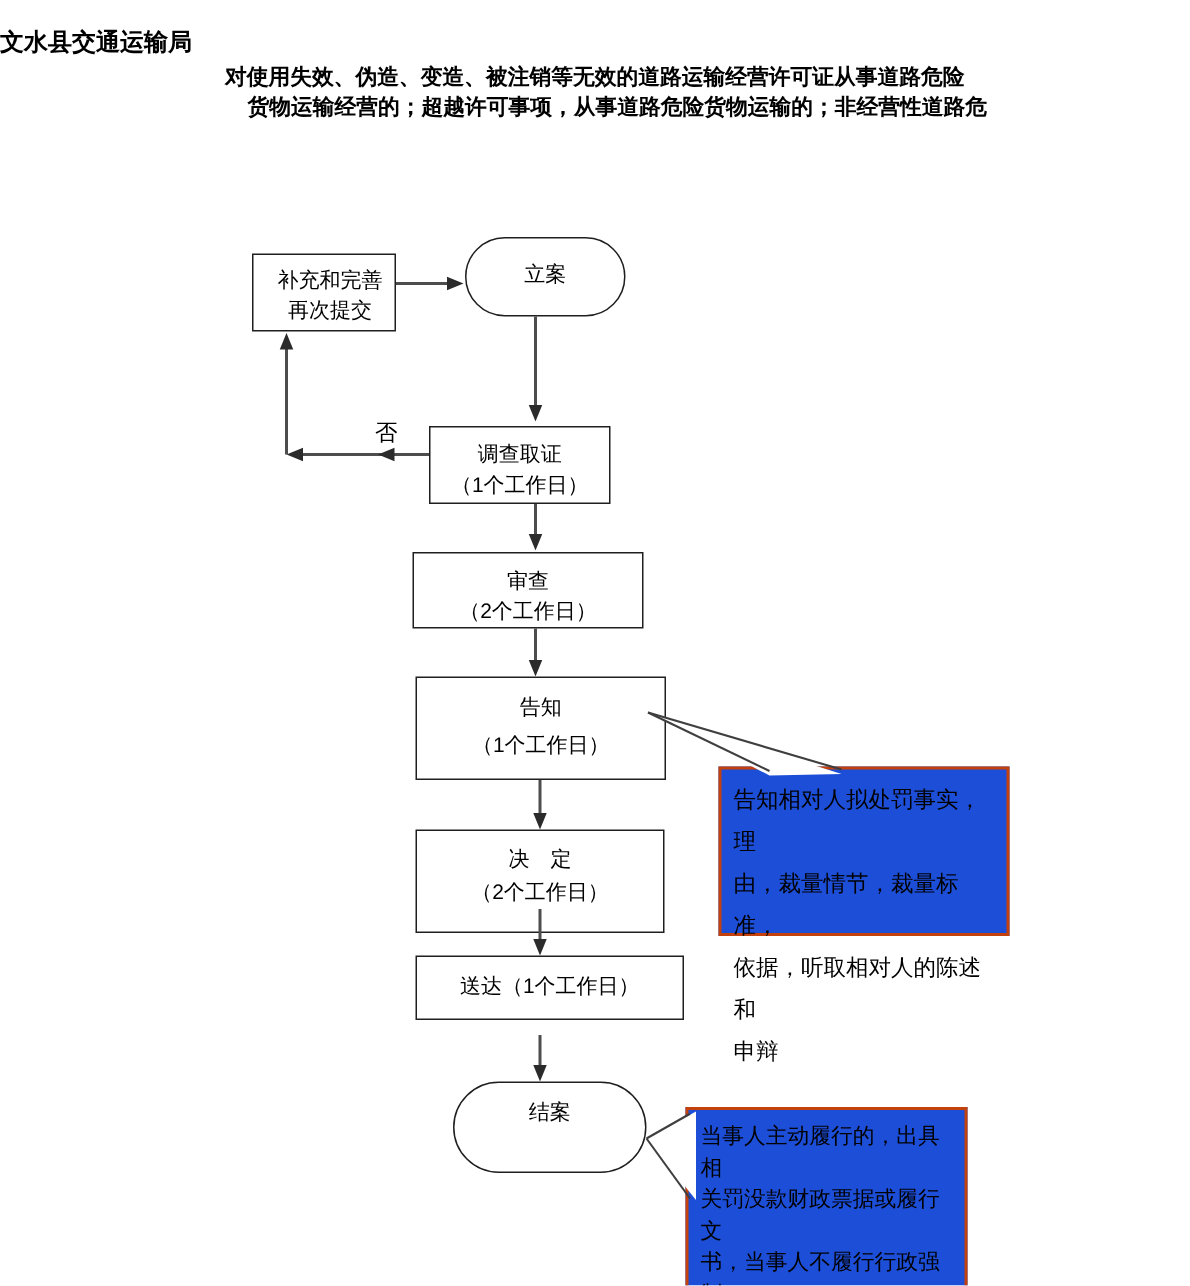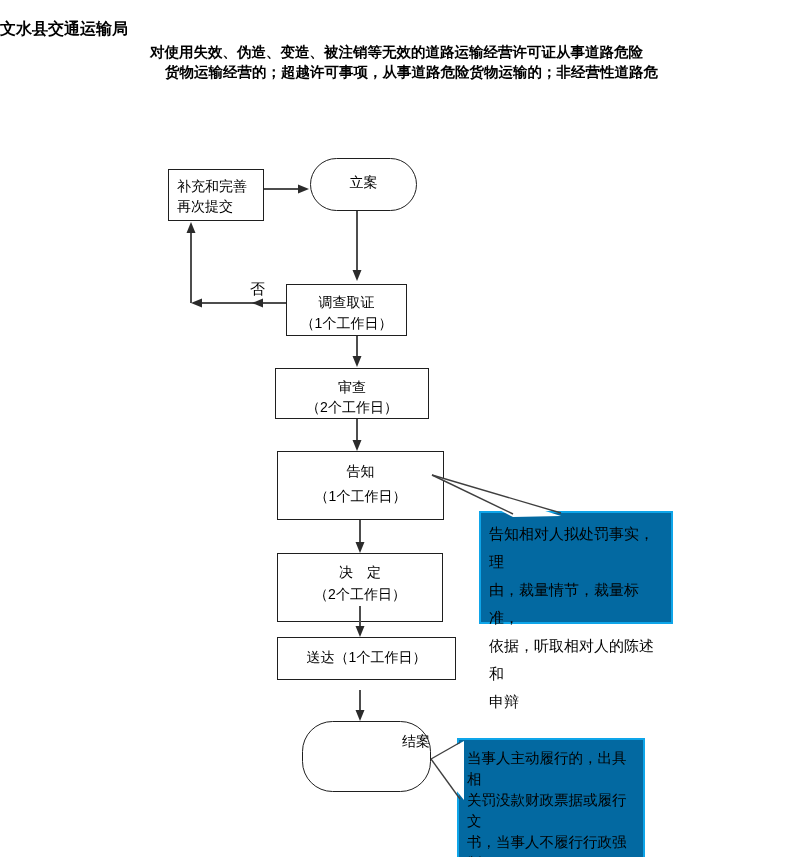--- a/index.html
+++ b/index.html
@@ -23,36 +23,36 @@
   .ts2{top:42px;} .ts3{top:62px;padding-left:15px;} .ts4{top:82px;}
   
   .node{
     position:absolute;box-sizing:border-box;
     border:1px solid #1f1f1f;background:#fff;
     font-size:14px;line-height:21px;
     white-space:pre-line;text-align:center;
     z-index:2;
   }
   .stadium{border-radius:28px;}
-  .n-supplement{left:168px;top:169px;width:96px;height:52px;text-align:left;padding:6px 0 0 8px;line-height:20px;}
+  .n-supplement{left:168px;top:169px;width:96px;height:52px;text-align:center;padding:6px 0 0 8px;line-height:20px;}
   .n-start{left:310px;top:158px;width:107px;height:53px;border-radius:26.5px;padding-top:13px;}
   .n-investigate{left:286px;top:284px;width:121px;height:52px;padding-top:7px;}
   .n-review{left:275px;top:368px;width:154px;height:51px;padding-top:8px;line-height:20px;}
   .n-inform{left:277px;top:451px;width:167px;height:69px;padding-top:7px;line-height:25px;}
   .n-decide{left:277px;top:553px;width:166px;height:69px;padding-top:7px;line-height:22px;}
   .n-deliver{left:277px;top:637px;width:179px;height:43px;padding-top:9px;line-height:20px;}
-  .n-end{left:302px;top:721px;width:129px;height:71px;border-radius:30.5px;padding-top:9px;text-align:right;}
+  .n-end{left:302px;top:721px;width:129px;height:61px;border-radius:30.5px;padding-top:9px;}
   .edge-label{
     position:absolute;left:250px;top:280px;
     font-size:15px;line-height:17px;z-index:3;
   }
   
   .callout{
     position:absolute;box-sizing:border-box;
-    border:2px solid #0ea5e9;background:#0369a1;
+    border:2px solid #c2410c;background:#1d4ed8;
     white-space:pre-line;z-index:1;
   }
   .c-inform{left:479px;top:511px;width:194px;height:113px;padding:7px 8px;font-size:15px;line-height:28px;}
   .c-close{left:457px;top:738px;width:188px;height:132px;padding:8px;font-size:14.5px;line-height:21px;}
   
   #connectors{
     position:absolute;left:0;top:0;z-index:5;pointer-events:none;
   }
   #connectors line{stroke:#4d4d4d;stroke-width:2;}
   #connectors polygon.ah{fill:#2b2b2b;stroke:none;}

